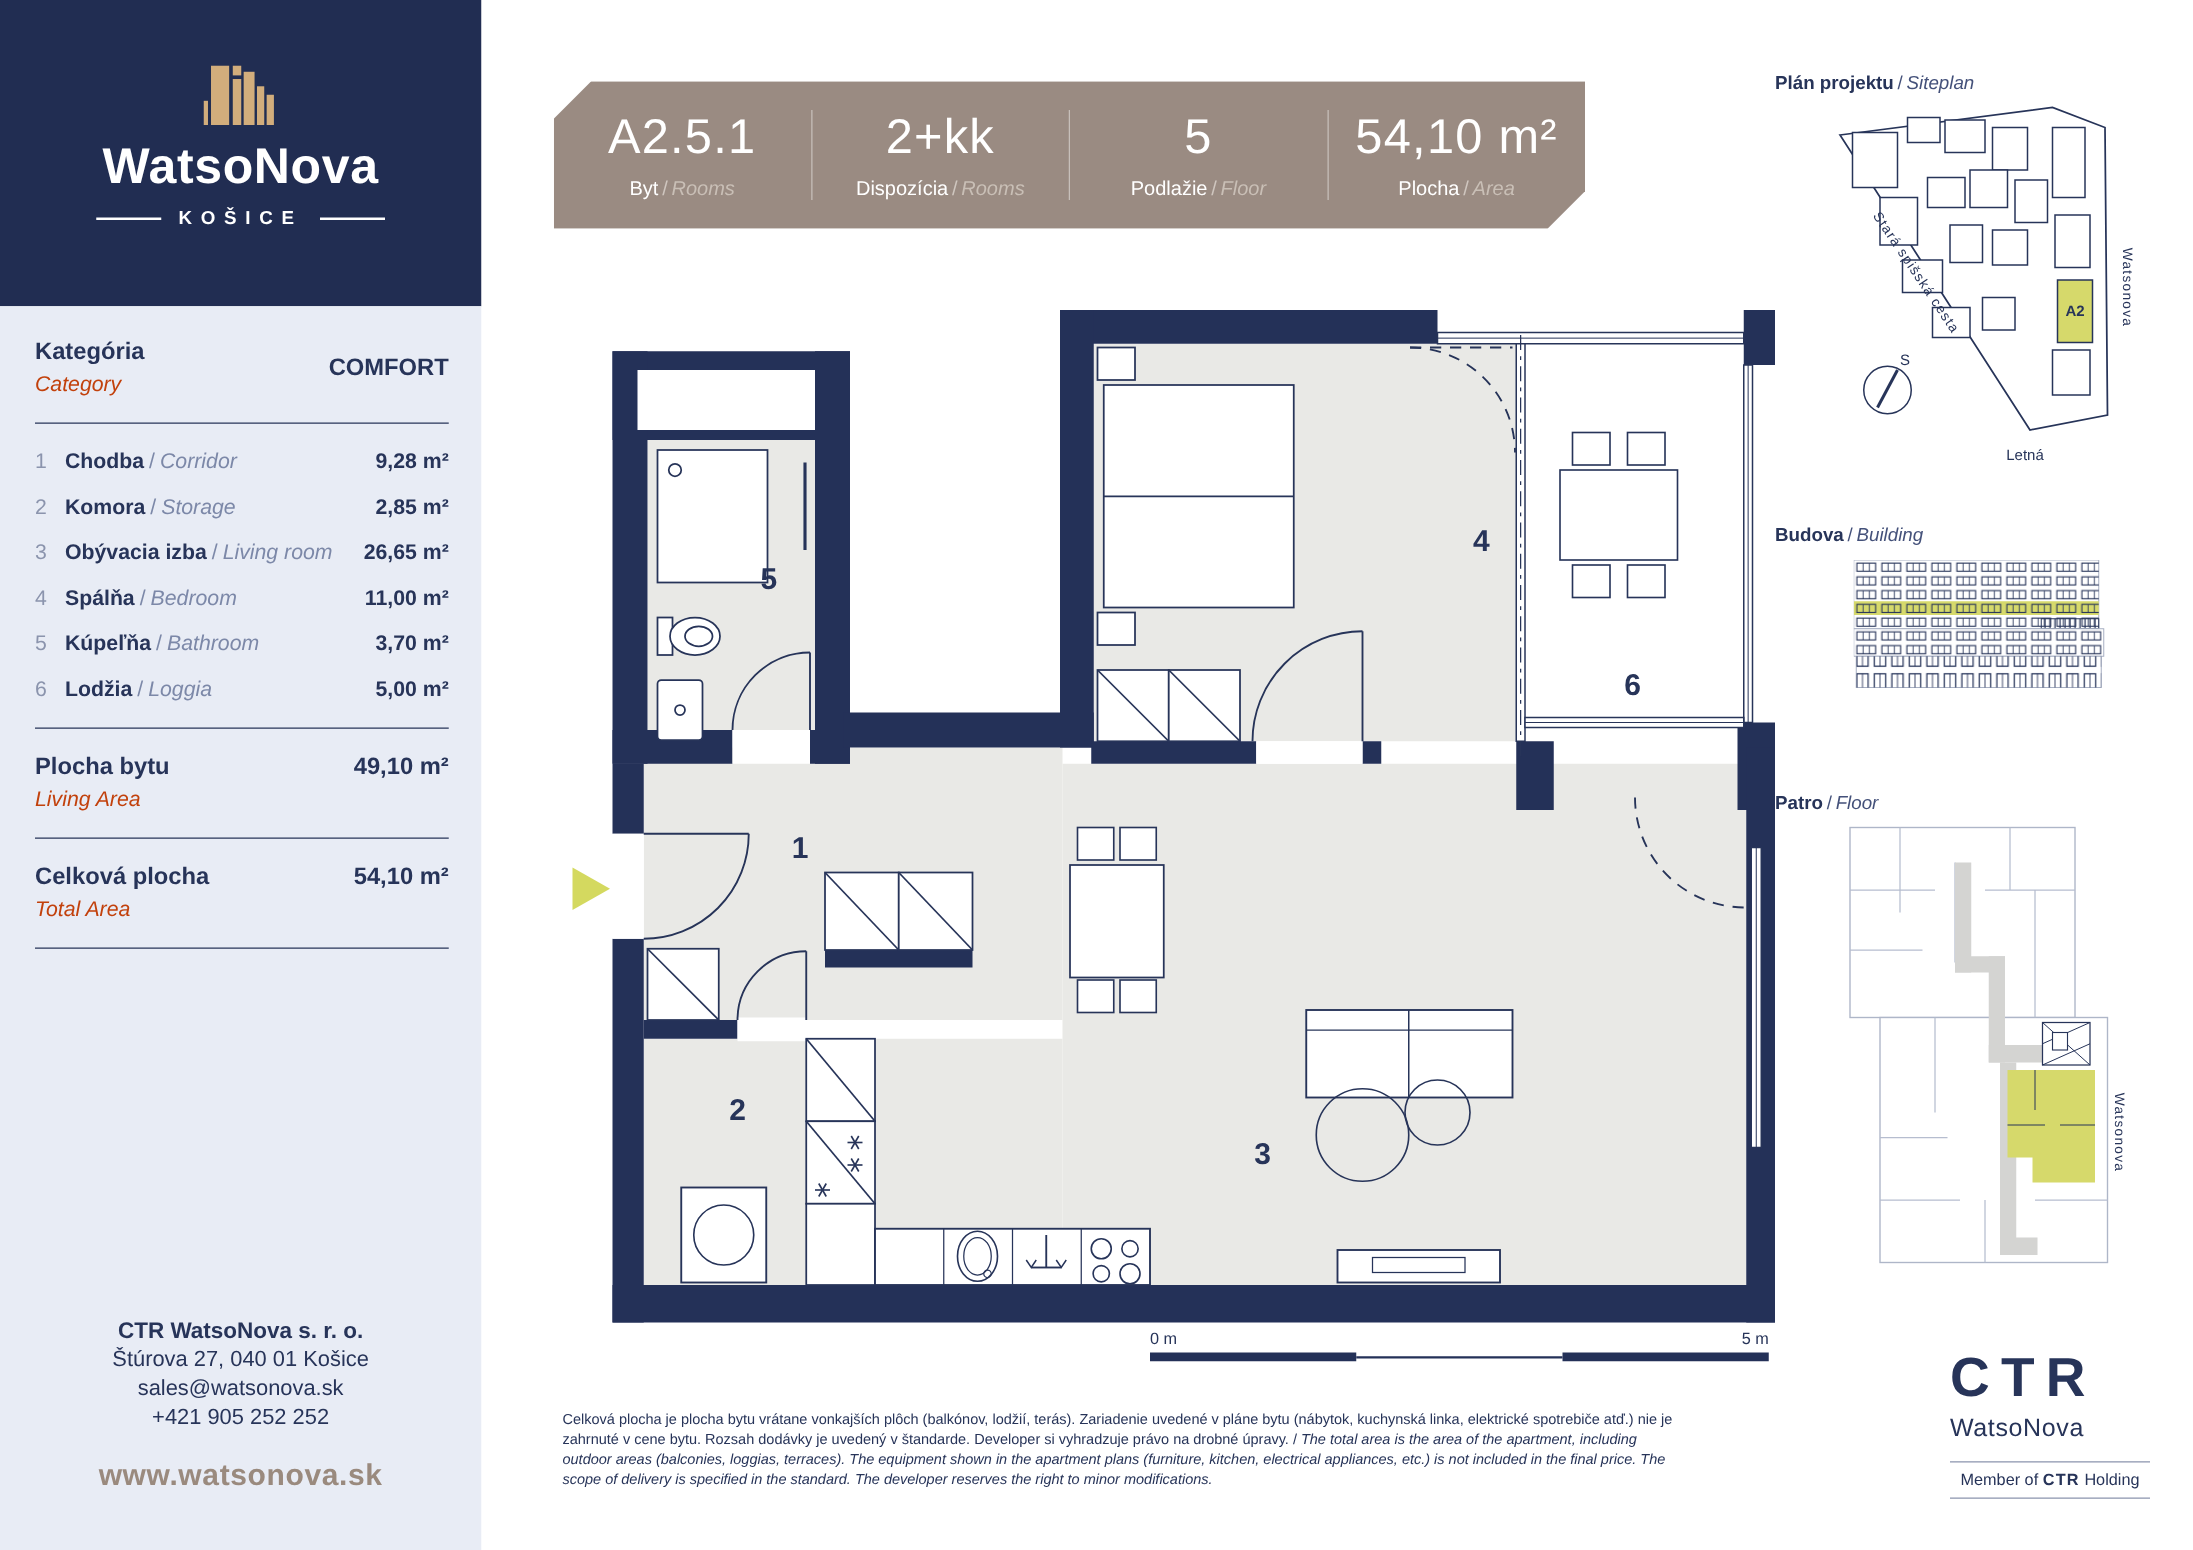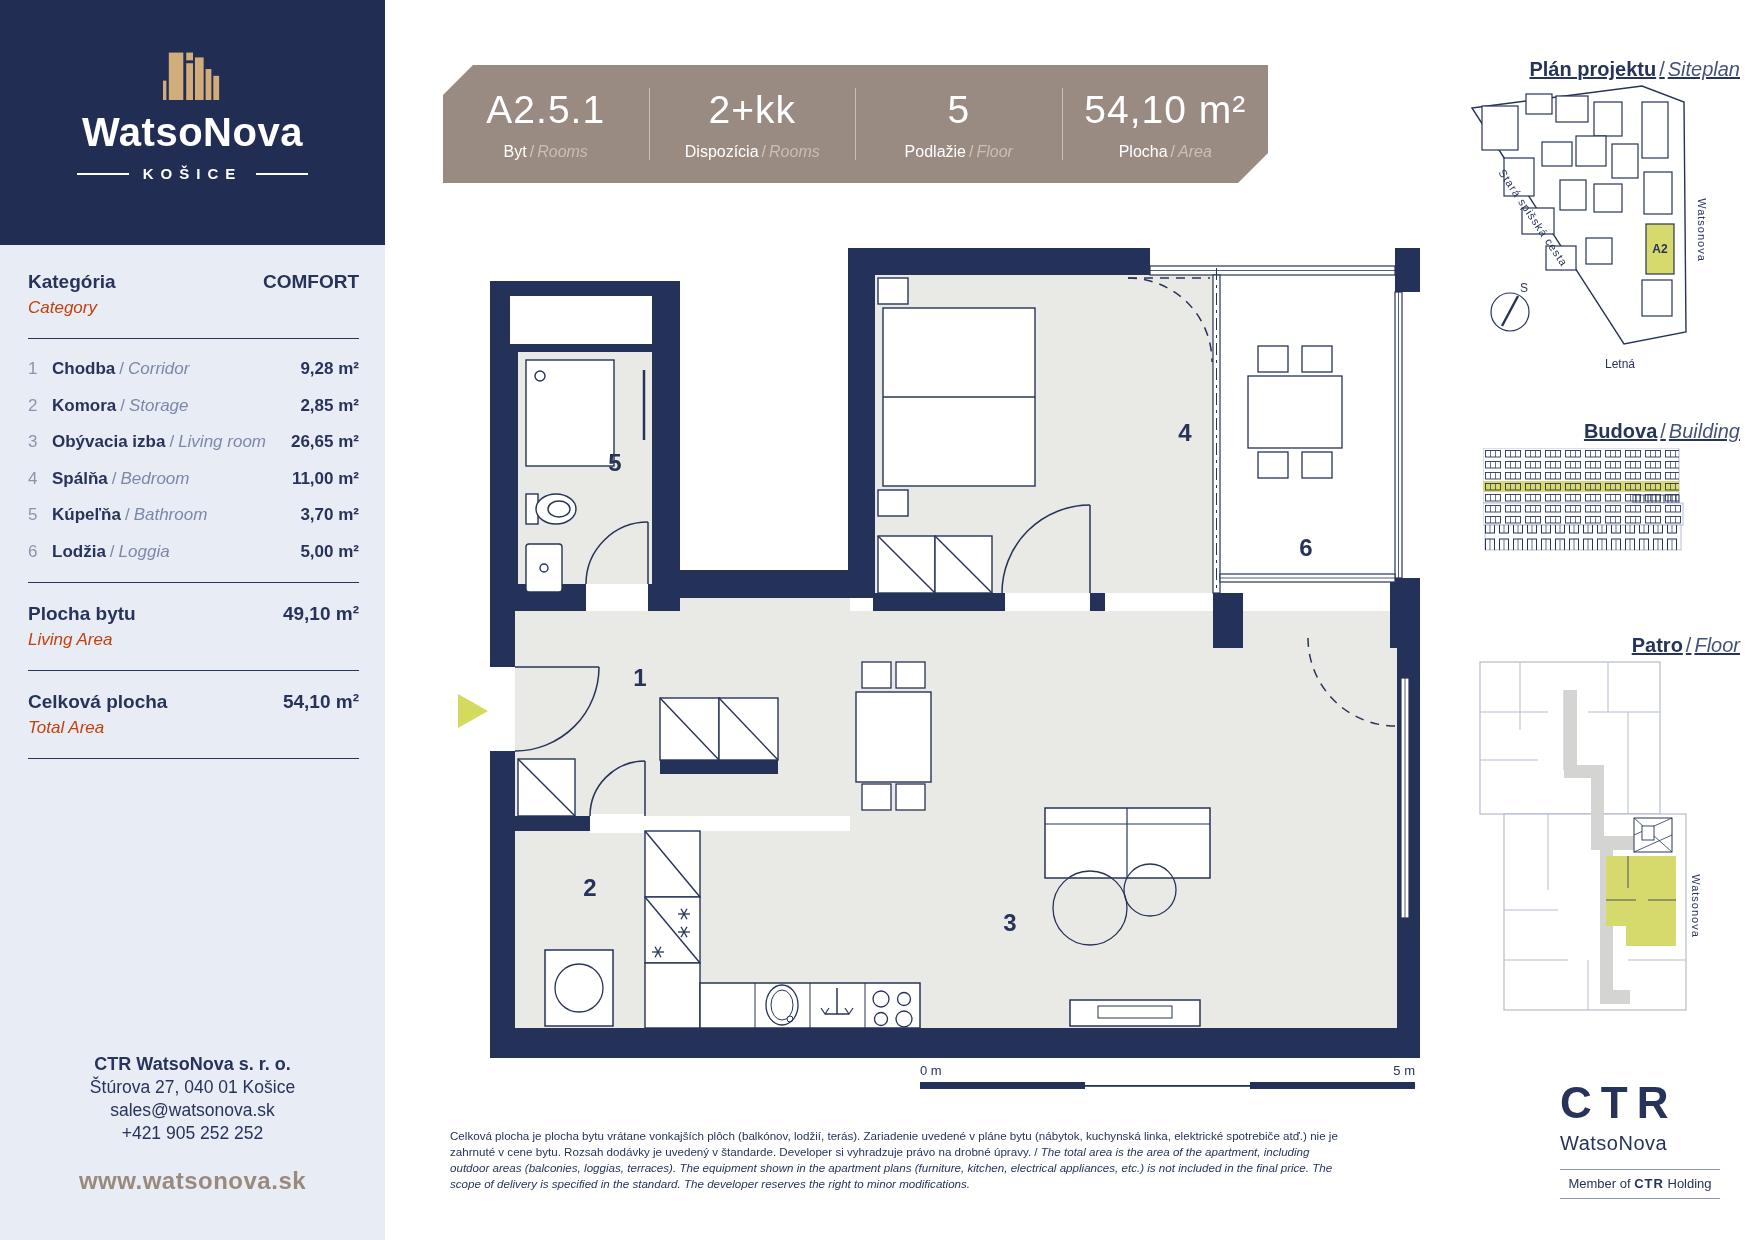--- a/index.html
+++ b/index.html
@@ -8,21 +8,21 @@
 
   
   .side-top{position:absolute;left:0;top:0;width:385px;height:245px;background:#212d52;}
   .logo-wrap{text-align:center;padding-top:40px;}
   .brand{color:#fff;font-size:40px;font-weight:700;letter-spacing:.5px;margin-top:6px;}
   .city-row{display:flex;align-items:center;justify-content:center;gap:14px;margin-top:10px;color:#fff;}
   .city-line{width:52px;height:2px;background:#fff;}
   .city{letter-spacing:7px;font-size:15px;font-weight:700;}
   .side-bottom{position:absolute;left:0;top:245px;width:385px;height:995px;background:#e8ecf5;}
   .panel{padding:26px 26px 0 28px;}
-  .cat-row{display:flex;justify-content:space-between;align-items:flex-start;}
+  .cat-row{display:flex;justify-content:space-between;align-items:center;}
   .lbl-sk{font-size:19px;font-weight:700;color:#273459;}
   .lbl-en{font-size:17px;font-style:italic;color:#c2410c;margin-top:5px;}
   .cat-val{font-size:19px;font-weight:700;}
   hr.div{border:none;border-top:1.6px solid #273459;margin:20px 0 0 0;}
   .rooms{margin-top:20px;}
   .room-row{display:grid;grid-template-columns:24px 1fr auto;font-size:17px;margin-bottom:16.5px;align-items:baseline;}
   .rnum{color:#8b94ad;}
   .rname b{color:#273459;}
   .rname .sep{color:#7c88a8;margin:0 4px;}
   .rname i{color:#7c88a8;}
@@ -41,21 +41,21 @@
   .hv{font-size:39px;letter-spacing:1px;}
   .hl{font-size:16px;margin-top:11px;}
   .hl .sk{color:#fff;}
   .hl .sep{color:#cfc6bf;margin:0 3px;}
   .hl .en{color:#c9bfb6;font-style:italic;}
   .vdiv{width:1px;height:72px;background:rgba(255,255,255,.45);}
 
   
   svg text{font-family:"Liberation Sans",sans-serif;}
   .plan{position:absolute;left:450px;top:248px;}
-  .rtitle{position:absolute;width:320px;text-align:right;font-size:20px;color:#273459;text-decoration:underline;}
+  .rtitle{position:absolute;width:320px;text-align:left;font-size:15px;color:#273459;}
   .rtitle b{font-weight:700;}
   .rtitle .sep{margin:0 3px;color:#44517a;}
   .rtitle i{color:#44517a;}
   .t-site{left:1420px;top:58px;}
   .t-bud{left:1420px;top:420px;}
   .t-patro{left:1420px;top:634px;}
   .svg-site{position:absolute;left:1452px;top:80px;}
   .svg-bud{position:absolute;left:1483px;top:448px;}
   .svg-patro{position:absolute;left:1478px;top:660px;}
 

